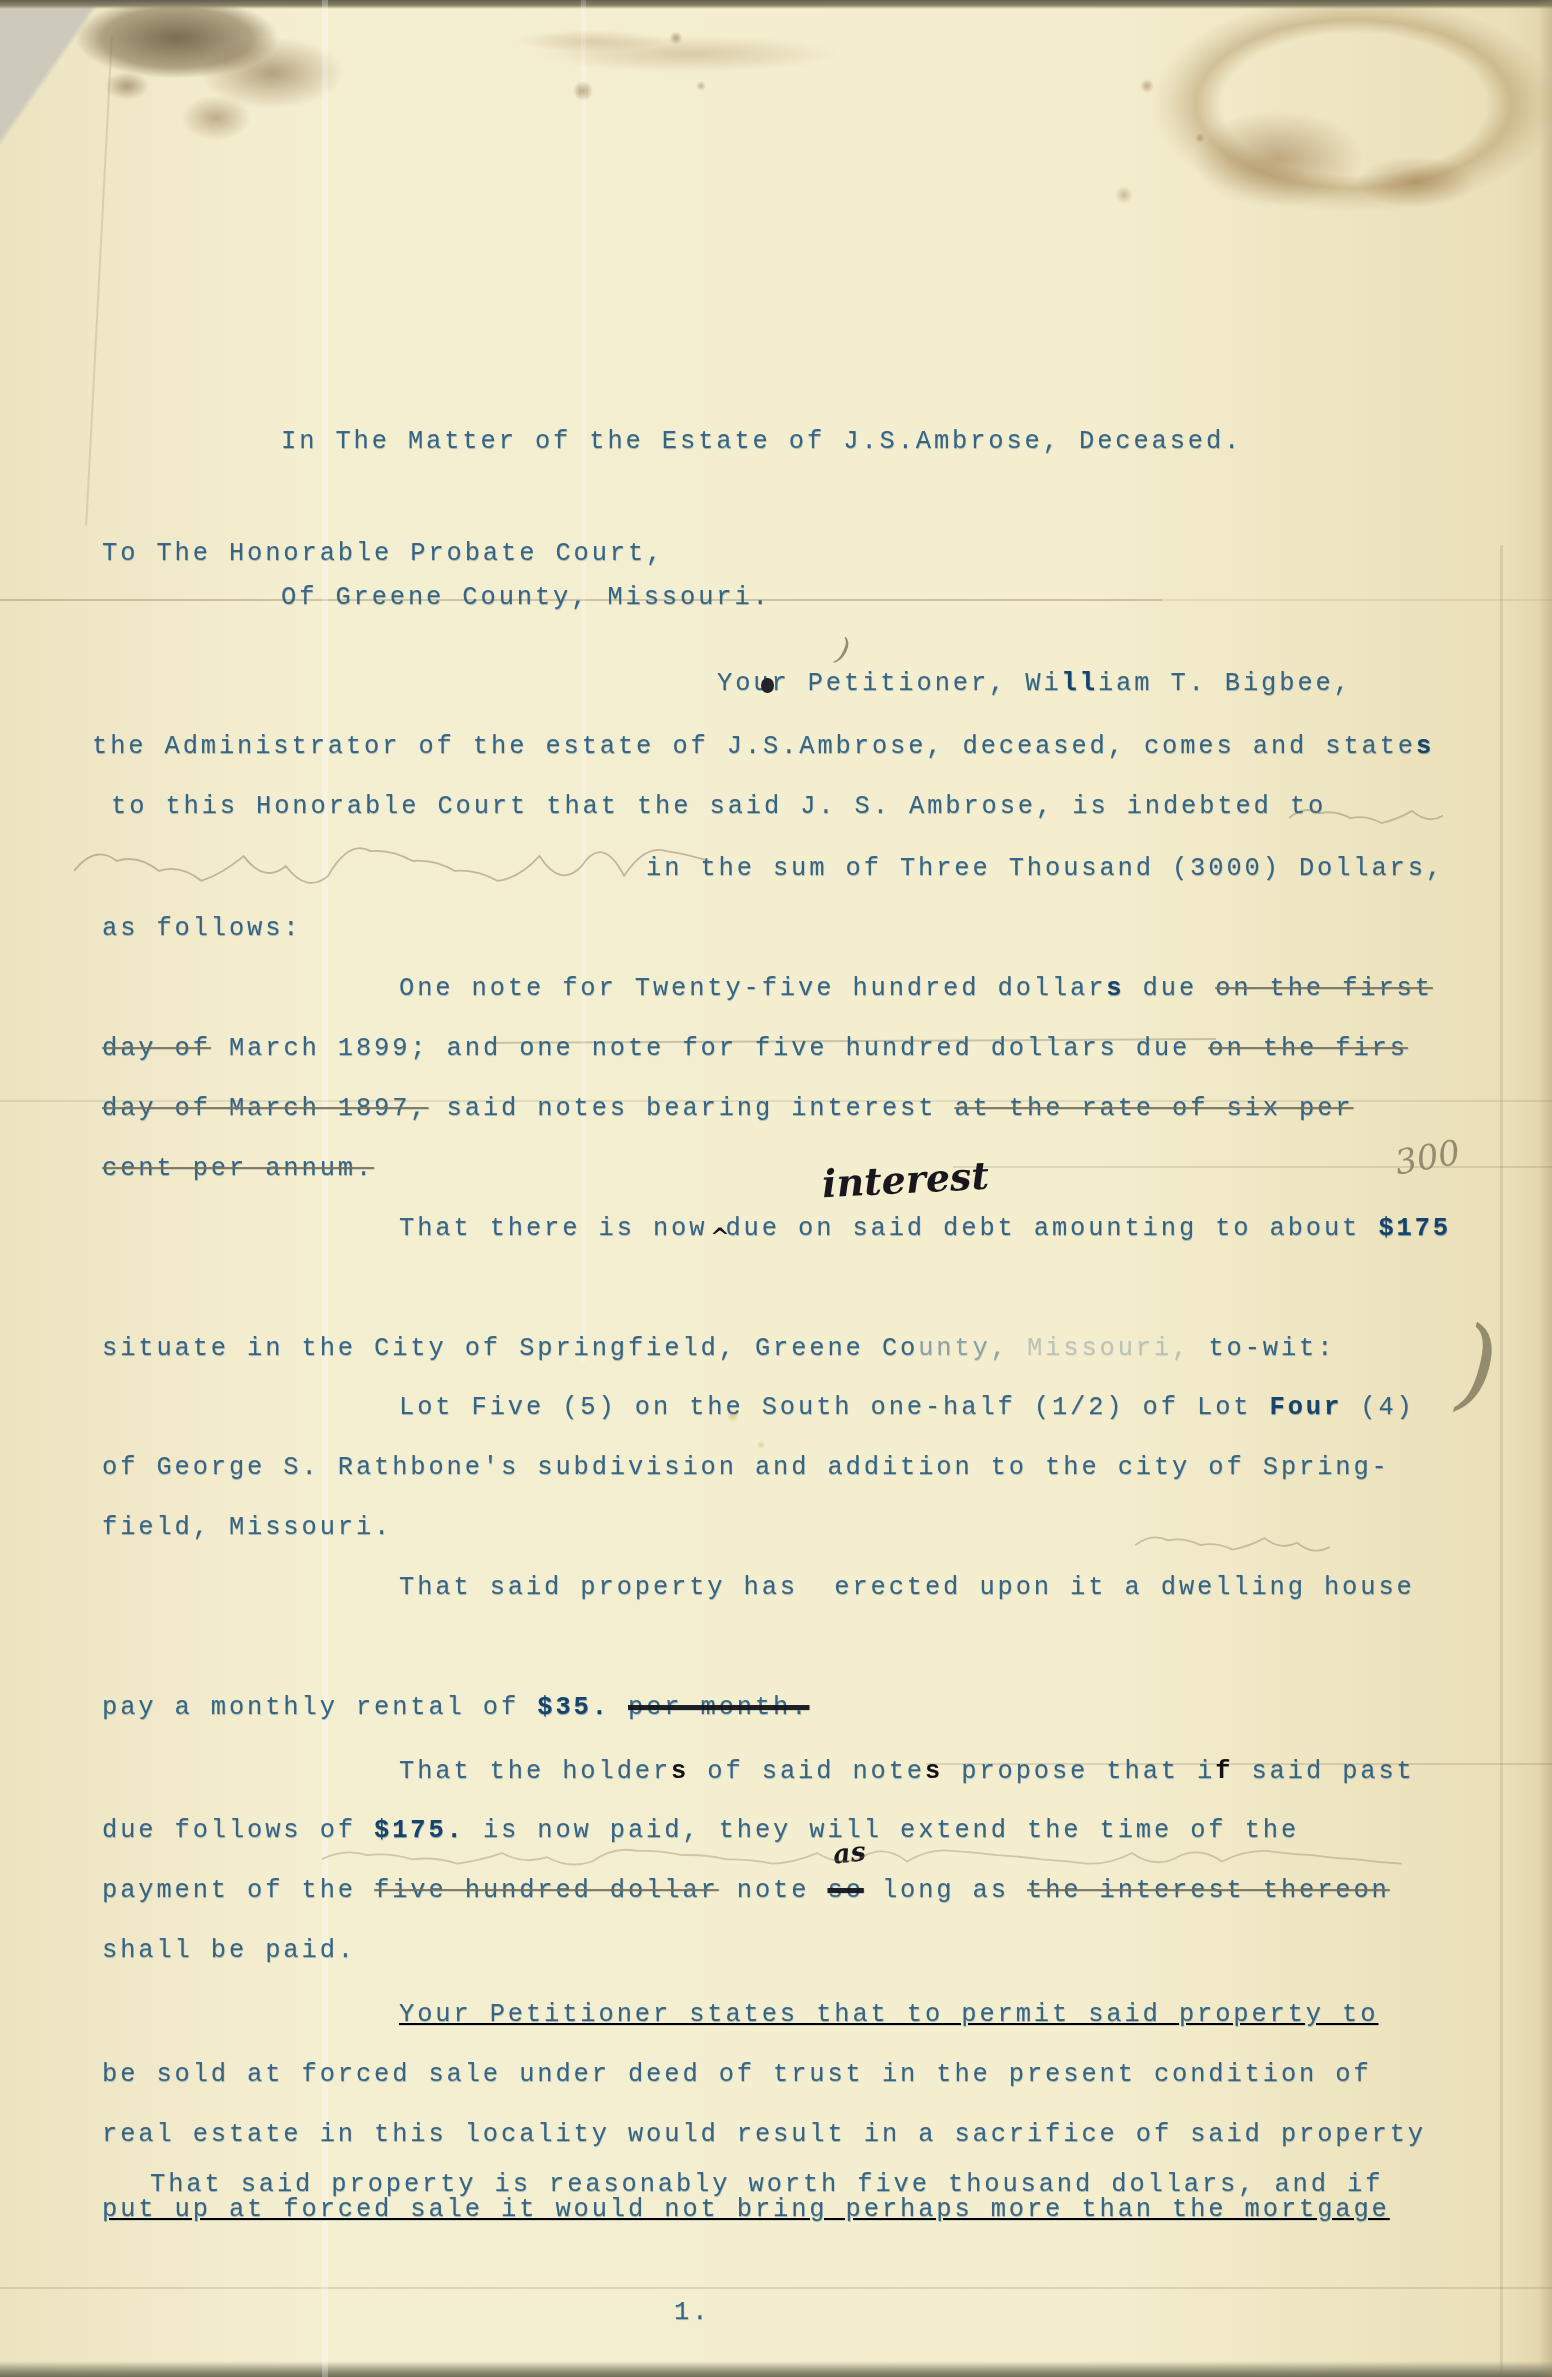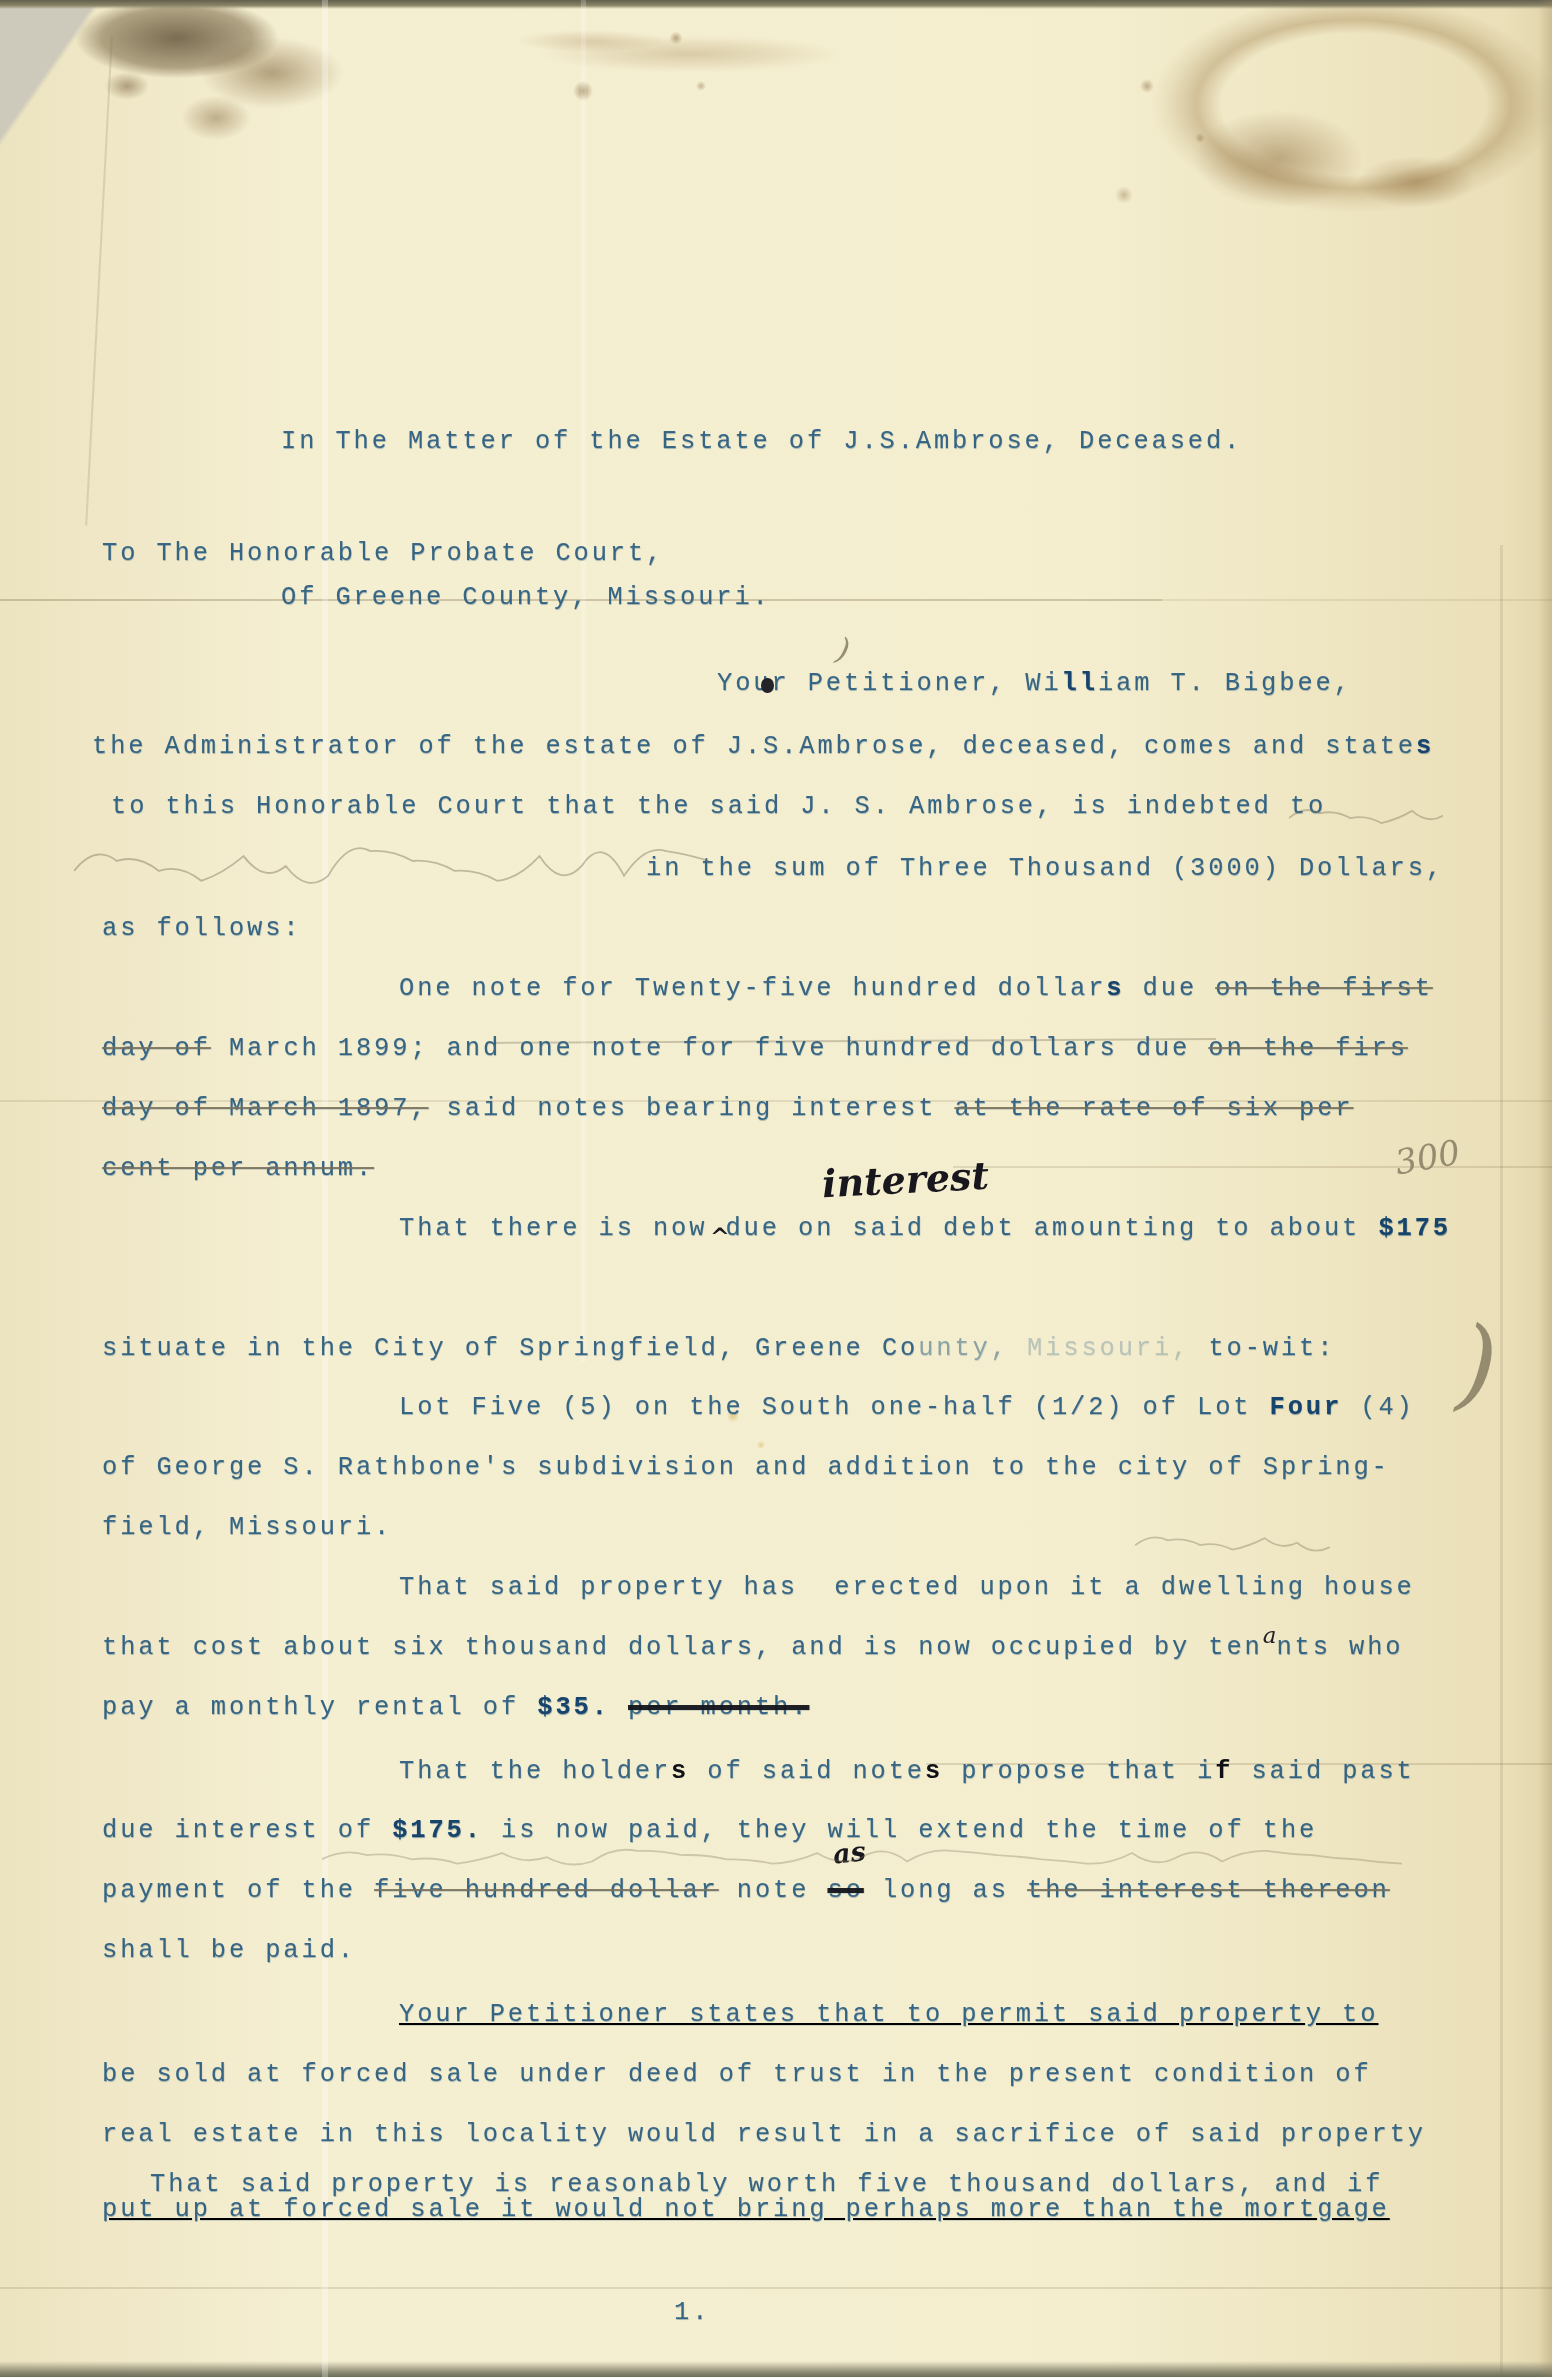--- a/index.html
+++ b/index.html
@@ -84,24 +84,23 @@
     <div class="tline" style="left: 399px; top: 974px;"><span class="ty">One note for Twenty-five hundred dollar</span><span class="b">s</span><span class="ty"> due </span><span class="ty sp">on the first</span></div>
     <div class="tline" style="left: 102px; top: 1034px;"><span class="ty sp">day of</span><span class="ty"> March 1899; and one note for five hundred dollars due </span><span class="ty sp">on the firs</span></div>
     <div class="tline" style="left: 102px; top: 1094px;"><span class="ty sp">day of March 1897,</span><span class="ty"> said notes bearing interest </span><span class="ty sp">at the rate of six per</span></div>
     <div class="tline" style="left: 102px; top: 1154px; text-align: right;"><span class="ty sp">cent per annum.</span></div>
     <div class="tline" style="left: 399px; top: 1214px;"><span class="ty">That there is now due on said debt amounting to about </span><span class="b">$175</span></div>
     <div class="tline" style="left: 102px; top: 1334px;"><span class="ty">situate in the City of Springfield, Greene Co</span><span class="ty ft">unty, </span><span class="ty ft2">Missouri, </span><span class="ty">to-wit:</span></div>
     <div class="tline" style="left: 399px; top: 1393px;"><span class="ty">Lot Five (5) on the South one-half (1/2) of Lot </span><span class="b">Four</span><span class="ty"> (4)</span></div>
     <div class="tline" style="left: 102px; top: 1453px;"><span class="ty">of George S. Rathbone's subdivision and addition to the city of Spring-</span></div>
     <div class="tline" style="left: 102px; top: 1513px;"><span class="ty">field, Missouri.</span></div>
     <div class="tline" style="left: 399px; top: 1573px;"><span class="ty">That said property has  erected upon it a dwelling house</span></div>
-    <div class="tline" style="left: 102px; top: 1633px;"><span class="ty">that cost about six thousand dollars, and is now occupied by ten</span><span class="hia">a</span><span class="ty">nts who</span></div>
     <div class="tline" style="left: 102px; top: 1693px;"><span class="ty">pay a monthly rental of </span><span class="b">$35.</span><span class="ty"> </span><span class="ty si">per month.</span></div>
     <div class="tline" style="left: 399px; top: 1757px;"><span class="ty">That the holder</span><span class="ob">s</span><span class="ty"> of said note</span><span class="ob">s</span><span class="ty"> propose that i</span><span class="ob">f</span><span class="ty"> said past</span></div>
-    <div class="tline" style="left: 102px; top: 1816px;"><span class="ty">due interest of </span><span class="b">$175.</span><span class="ty"> is now paid, they will extend the time of the</span></div>
+    <div class="tline" style="left: 102px; top: 1816px;"><span class="ty">due follows of </span><span class="b">$175.</span><span class="ty"> is now paid, they will extend the time of the</span></div>
     <div class="tline" style="left: 102px; top: 1876px;"><span class="ty">payment of the </span><span class="ty sp">five hundred dollar</span><span class="ty"> note </span><span class="ty si">so</span><span class="ty"> long as </span><span class="ty sp">the interest thereon</span></div>
     <div class="tline" style="left: 102px; top: 1936px;"><span class="ty">shall be paid.</span></div>
     <div class="tline" style="left: 399px; top: 2000px; text-decoration: underline;"><span class="ty">Your Petitioner states that to permit said property to</span></div>
     <div class="tline" style="left: 102px; top: 2060px;"><span class="ty">be sold at forced sale under deed of trust in the present condition of</span></div>
     <div class="tline" style="left: 102px; top: 2120px;"><span class="ty">real estate in this locality would result in a sacrifice of said property</span></div>
     <div class="tline" style="left: 102px; top: 2170px; margin-left: 48px;"><span class="ty">That said property is reasonably worth five thousand dollars, and if</span></div>
     <div class="tline" style="left: 102px; top: 2195px; text-decoration: underline;"><span class="ty">put up at forced sale it would not bring perhaps more than the mortgage</span></div>
     <div class="tline" style="left: 674px; top: 2298px;"><span class="ty">1.</span></div>
     <div class="mark ink-text" style="left: 822px; top: 1161px; font-size: 38px; transform: rotate(-3deg);">interest</div>
     <div class="mark ink-text" style="left: 710px; top: 1226px; font-size: 23.6px; transform: rotate(0deg);">^</div>

